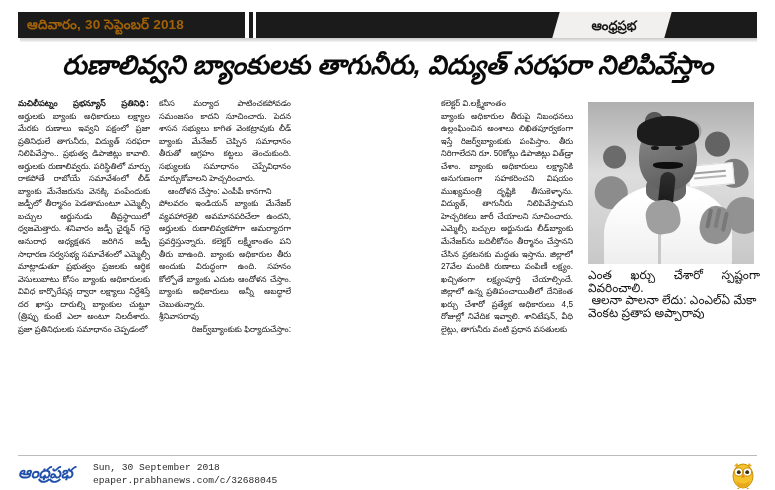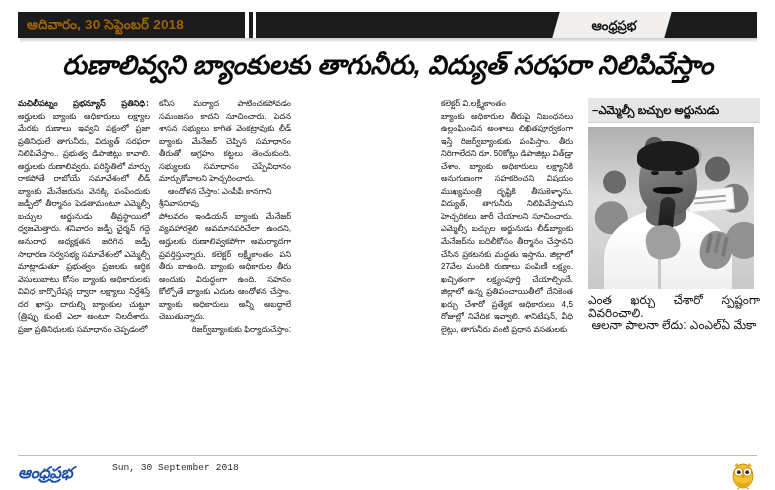--- a/index.html
+++ b/index.html
@@ -312,21 +312,21 @@
     top: 2px;
     font-size: 16px;
     font-weight: bold;
     font-style: italic;
     color: #1f4fa8;
     letter-spacing: -0.3px;
     white-space: nowrap;
   }
   .foot-lines {
     position: absolute;
-    left: 94px;
+    left: 75px;
     top: 0;
     font-family: "Liberation Mono", "DejaVu Sans Mono", monospace;
     font-size: 9.6px;
     line-height: 12.5px;
     color: #2b2b2b;
   }
 
   .owl {
     position: absolute;
     left: 730px;
@@ -352,69 +352,68 @@
 
 <div class="article">
 
   <div class="col col1">
     <p><span class="lead">మచిలీపట్నం</span>&nbsp;&nbsp;&nbsp;<span class="lead">ప్రభన్యూస్</span>&nbsp;&nbsp;&nbsp;<span class="lead">ప్రతినిధి:</span><span> అర్హులకు బ్యాంకు అధికారులు లక్ష్యాల మేరకు రుణాలు ఇవ్వని పక్షంలో ప్రజా ప్రతినిధులే తాగునీరు, విద్యుత్ సరఫరా నిలిపివేస్తాం.. ప్రభుత్వ డిపాజిట్లు కావాలి. అర్హులకు రుణాలివ్వరు. పరిస్థితిలో మార్పు రాకపోతే రాబోయే సమావేశంలో లీడ్ బ్యాంకు మేనేజరును వెనక్కి పంపేందుకు జడ్పీలో తీర్మానం పెడతామంటూ ఎమ్మెల్సీ బచ్చుల అర్జునుడు తీవ్రస్థాయిలో ధ్వజమెత్తారు. శనివారం జడ్పీ ఛైర్మన్ గద్దె అనురాధ అధ్యక్షతన జరిగిన జడ్పీ సాధారణ సర్వసభ్య సమావేశంలో ఎమ్మెల్సీ మాట్లాడుతూ ప్రభుత్వం ప్రజలకు ఆర్థిక వెసులుబాటు కోసం బ్యాంకు అధికారులకు వివిధ కార్పొరేషన్ల ద్వారా లక్ష్యాలు నిర్దేశిస్తే దర ఖాస్తు దారుల్ని బ్యాంకుల చుట్టూ (త్రిప్పు కుంటే ఎలా అంటూ నిలదీశారు. ప్రజా ప్రతినిధులకు సమాధానం చెప్పడంలో</span></p>
   </div>
 
   <div class="col col2">
     <p>కనీస మర్యాద పాటించకపోవడం సమంజసం కాదని సూచించారు. పెదన శాసన సభ్యులు కాగిత వెంకట్రావుకు లీడ్ బ్యాంకు మేనేజర్ చెప్పిన సమాధానం తీరుతో ఆగ్రహం కట్టలు తెంచుకుంది. సభ్యులకు సమాధానం చెప్పేవిధానం మార్చుకోవాలని హెచ్చరించారు.</p>
     <p class="indent"><span class="subhead-inline">ఆందోళన చేస్తాం: ఎంపీపీ కానగాని</span></p>
+    <p>పోలవరం ఇండియన్ బ్యాంకు మేనేజర్ వ్యవహారశైలి అవమానపరిచేలా ఉందని, అర్హులకు రుణాలివ్వకపోగా అమర్యాదగా ప్రవర్తిస్తున్నారు. కలెక్టర్ లక్ష్మీకాంతం పని తీరు బాఉంది. బ్యాంకు అధికారుల తీరు అందుకు విరుద్ధంగా ఉంది. సహనం కోల్పోతే బ్యాంకు ఎదుట ఆందోళన చేస్తాం. బ్యాంకు అధికారులు అన్నీ అబద్ధాలే చెబుతున్నారు.</p>
     <p><span class="subhead-inline">శ్రీనివాసరావు</span></p>
-    <p>పోలవరం ఇండియన్ బ్యాంకు మేనేజర్ వ్యవహారశైలి అవమానపరిచేలా ఉందని, అర్హులకు రుణాలివ్వకపోగా అమర్యాదగా ప్రవర్తిస్తున్నారు. కలెక్టర్ లక్ష్మీకాంతం పని తీరు బాఉంది. బ్యాంకు అధికారుల తీరు అందుకు విరుద్ధంగా ఉంది. సహనం కోల్పోతే బ్యాంకు ఎదుట ఆందోళన చేస్తాం. బ్యాంకు అధికారులు అన్నీ అబద్ధాలే చెబుతున్నారు.</p>
     <p style="text-align:right"><span class="subhead-inline">రిజర్వ్‌బ్యాంకుకు ఫిర్యాదుచేస్తాం:</span></p>
   </div>
 
   <div class="col col3"></div>
 
   <div class="col col4">
     <p><span class="subhead-inline">కలెక్టర్ వి.లక్ష్మీకాంతం</span></p>
     <p>బ్యాంకు అధికారుల తీరుపై నిబంధనలు ఉల్లంఘించిన అంశాలు లిఖితపూర్వకంగా ఇస్తే రిజర్వ్‌బ్యాంకుకు పంపిస్తాం. తీరు నిరిగాలేదని రూ. 50కోట్లు డిపాజిట్లు విత్‌డ్రా చేశాం. బ్యాంకు అధికారులు లక్ష్యానికి అనుగుణంగా సహకరించని విషయం ముఖ్యమంత్రి దృష్టికి తీసుకెళ్ళాను. విద్యుత్, తాగునీరు నిలిపివేస్తామని హెచ్చరికలు జారీ చేయాలని సూచించారు. ఎమ్మెల్సీ బచ్చుల అర్జునుడు లీడ్‌బ్యాంకు మేనేజర్‌ను బదిలీకోసం తీర్మానం చేస్తానని చేసిన ప్రకటనకు మద్దతు ఇస్తాను. జిల్లాలో 27వేల మందికి రుణాలు పంపిణీ లక్ష్యం. ఖచ్చితంగా లక్ష్యంపూర్తి చేయాల్సిందే. జిల్లాలో ఉన్న ప్రతిపంచాయితీలో దేనికెంత ఖర్చు చేశారో ప్రత్యేక అధికారులు 4,5 రోజుల్లో నివేదిక ఇవ్వాలి. శానిటేషన్, వీధి లైట్లు, తాగునీరు వంటి ప్రధాన వసతులకు</p>
   </div>
 
 </div>
 
 <div class="rail">
 
-  <div class="caption-bar">
-    <div class="caption-text">–ఎమ్మెల్సీ బచ్చుల అర్జునుడు</div>
-  </div>
 
   <div class="photo">
     <div class="bg-crowd"></div>
     <div class="placard"></div>
     <div class="shirt"></div>
     <div class="shirt-fold"></div>
     <div class="neck"></div>
     <div class="head"></div>
     <div class="hair"></div>
     <div class="eye l"></div>
     <div class="eye r"></div>
     <div class="moustache"></div>
     <div class="mic"></div>
     <div class="hand"></div>
     <div class="hand2"></div>
   </div>
 
   <div class="rail-text">
     <p>ఎంత ఖర్చు చేశారో స్పష్టంగా వివరించాలి.</p>
     <p style="text-align:center"><span class="subhead-inline">ఆలనా పాలనా లేదు: ఎంఎల్ఏ మేకా</span></p>
+    <p><span class="subhead-inline">వెంకట ప్రతాప అప్పారావు</span></p>
   </div>
 
 </div>
 
 <div class="footrule"></div>
 
 <div class="footer">
   <div class="foot-logo">ఆంధ్రప్రభ</div>
   <div class="foot-lines">
     <div>Sun, 30 September 2018</div>
+    <div>epaper.prabhanews.com/c/32688045</div>
   </div>
 </div>
 
 <svg class="owl" viewBox="0 0 26 27" aria-hidden="true">
   <path d="M4 4 L7 1 L9 5 Z" fill="#e8a81c"></path>
   <path d="M22 4 L19 1 L17 5 Z" fill="#e8a81c"></path>
   <ellipse cx="13" cy="14" rx="10" ry="12" fill="#f5c22b" stroke="#c98f0d" stroke-width="1"></ellipse>
   <circle cx="8.6" cy="10" r="4.1" fill="#ffffff" stroke="#c98f0d" stroke-width="1"></circle>
   <circle cx="17.4" cy="10" r="4.1" fill="#ffffff" stroke="#c98f0d" stroke-width="1"></circle>
   <circle cx="8.8" cy="10.2" r="1.9" fill="#3a2a05"></circle>

